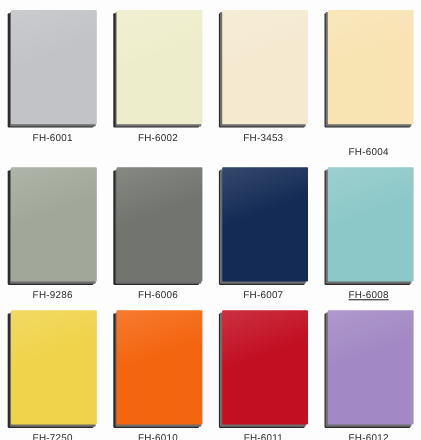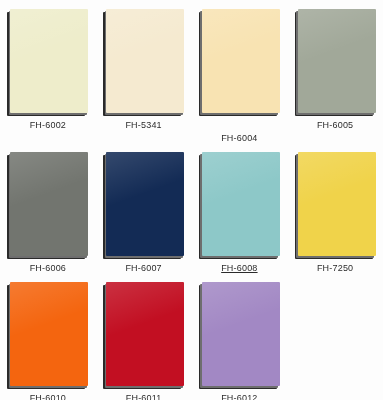--- a/index.html
+++ b/index.html
@@ -94,47 +94,55 @@
   }
 </style>
 </head>
 <body>
 
 <div id="swatch-grid" style="background: rgb(253, 253, 253);">
     <div class="swatch-cell">
       <div class="card-wrap">
         <div class="card-edge" style="background: rgb(42, 42, 42);"></div>
         <div class="card-edge-2"></div>
+        <div class="card-face" title="light grey" style="background: rgb(194, 195, 198);"></div>
+      </div>
+      <div class="swatch-label" style="color: rgb(43, 43, 43);">FH-6001</div>
+    </div>
+    <div class="swatch-cell">
+      <div class="card-wrap">
+        <div class="card-edge" style="background: rgb(42, 42, 42);"></div>
+        <div class="card-edge-2"></div>
         <div class="card-face" title="pale cream" style="background: rgb(238, 237, 203);"></div>
       </div>
       <div class="swatch-label" style="color: rgb(43, 43, 43);">FH-6002</div>
     </div>
     <div class="swatch-cell">
       <div class="card-wrap">
         <div class="card-edge" style="background: rgb(42, 42, 42);"></div>
         <div class="card-edge-2"></div>
         <div class="card-face" title="ivory" style="background: rgb(245, 234, 208);"></div>
       </div>
-      <div class="swatch-label" style="color: rgb(43, 43, 43);">FH-5341</div>
+      <div class="swatch-label" style="color: rgb(43, 43, 43);">FH-3453</div>
     </div>
     <div class="swatch-cell">
       <div class="card-wrap">
         <div class="card-edge" style="background: rgb(42, 42, 42);"></div>
         <div class="card-edge-2"></div>
         <div class="card-face" title="light buttercream" style="background: rgb(248, 227, 178);"></div>
       </div>
       <div class="swatch-label" style="color: rgb(43, 43, 43); margin-top: 20px;">FH-6004</div>
     </div>
     <div class="swatch-cell">
       <div class="card-wrap">
         <div class="card-edge" style="background: rgb(42, 42, 42);"></div>
         <div class="card-edge-2"></div>
         <div class="card-face" title="sage grey green" style="background: rgb(161, 168, 153);"></div>
       </div>
-      <div class="swatch-label" style="color: rgb(43, 43, 43);">FH-6005</div>
+      <div class="swatch-label" style="color: rgb(43, 43, 43);">FH-9286</div>
     </div>
     <div class="swatch-cell">
       <div class="card-wrap">
         <div class="card-edge" style="background: rgb(42, 42, 42);"></div>
         <div class="card-edge-2"></div>
         <div class="card-face" title="medium warm grey" style="background: rgb(114, 117, 111);"></div>
       </div>
       <div class="swatch-label" style="color: rgb(43, 43, 43);">FH-6006</div>
     </div>
     <div class="swatch-cell">

